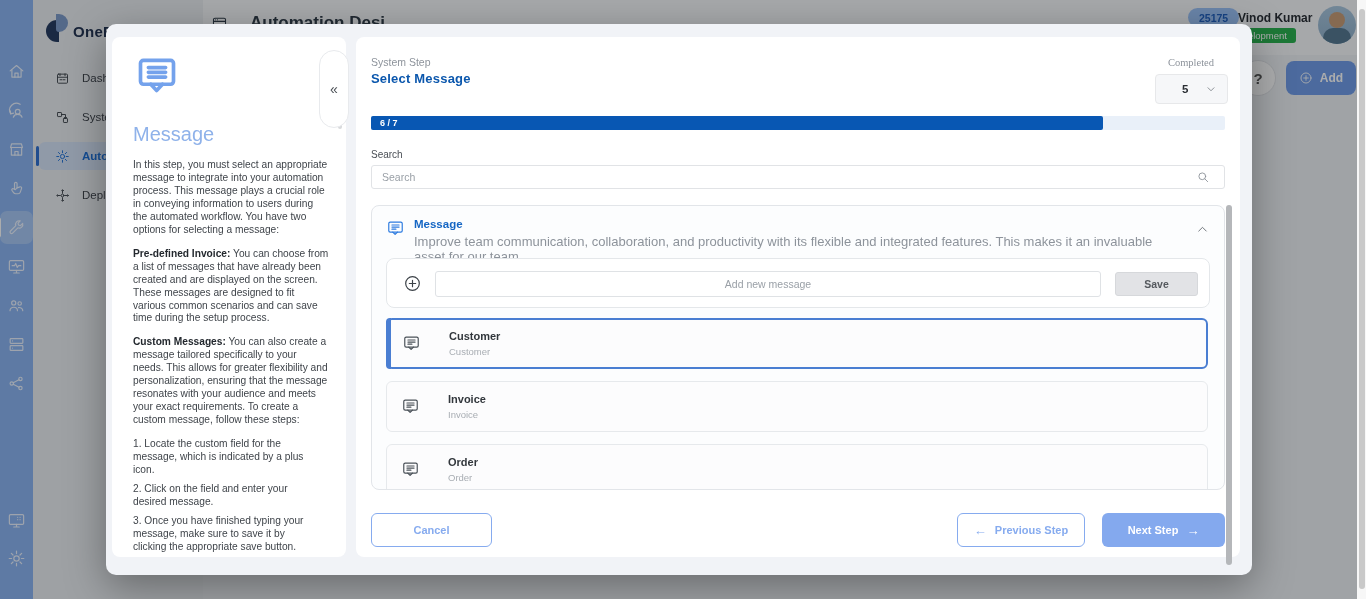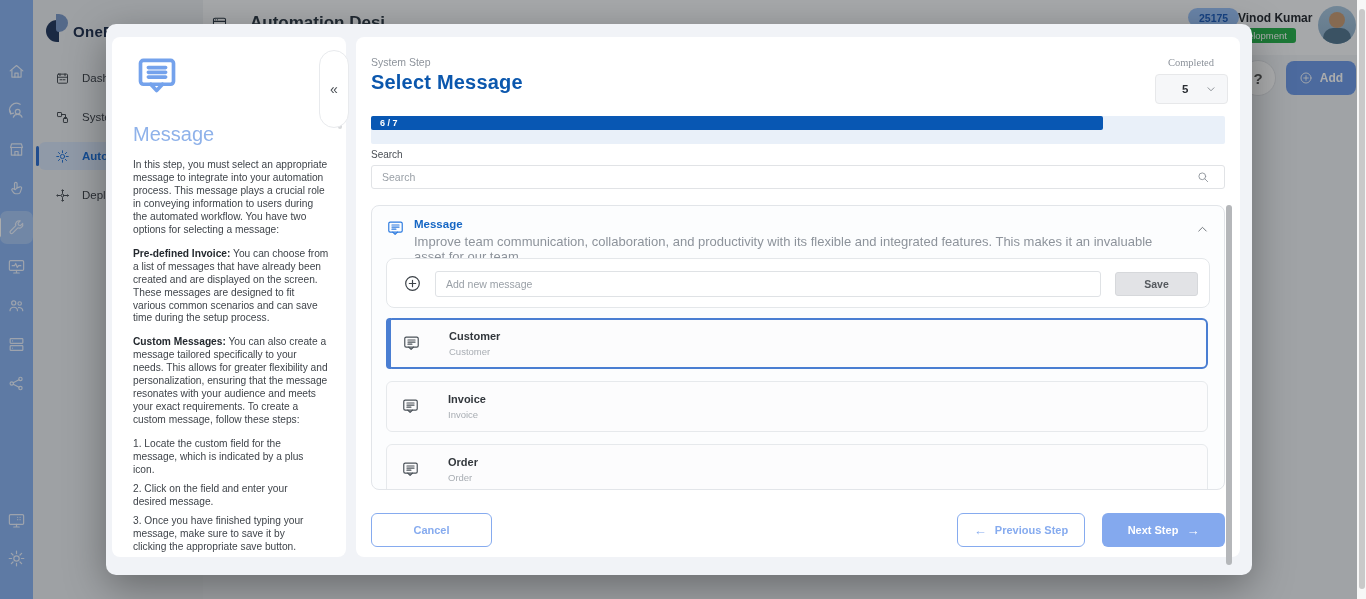--- a/index.html
+++ b/index.html
@@ -68,28 +68,28 @@
   .lp-text p{margin:0 0 11px 0;}
   .lp-text p.step{margin:0 12px 6px 0;}
   .lp-text b{color:#23282e;}
   .lp-scroll{left:226px;top:22px;width:4px;height:70px;border-radius:2px;background:#d8dadc;}
 
   .collapse-pill{left:213px;top:26px;width:30px;height:78px;background:#fff;border:1px solid #e8eaed;
     border-radius:15px;display:flex;align-items:center;justify-content:center;
     color:#4a4f55;font-size:14px;z-index:5;}
 
   .rp-step-lb{left:15px;top:19px;font-size:10.5px;color:#8d939b;}
-  .rp-title{left:15px;top:34px;font-size:20px;font-weight:800;color:#0b57ad;letter-spacing:.2px;}
+  .rp-title{left:15px;top:34px;font-size:13px;font-weight:800;color:#0b57ad;letter-spacing:.2px;}
   .cmp-lb{top:20px;right:26px;font-size:10.5px;color:#8d939b;font-family:Liberation Serif, serif;}
   .cmp-dd{top:37px;right:12px;width:73px;height:30px;background:#f6f7f9;border:1px solid #e7e8ea;border-radius:4px;
     display:flex;align-items:center;justify-content:space-between;padding:0 10px 0 26px;}
   .cmp-val{font-size:11.5px;font-weight:700;color:#2b2f34;}
   .cmp-ch{width:12px;height:12px;color:#6a6f75;}
 
-  .prog-track{left:15px;top:79px;width:854px;height:28px;background:#e9f0f9;border-radius:2px;}
+  .prog-track{left:15px;top:79px;width:854px;height:14px;background:#e9f0f9;border-radius:2px;}
   .prog-fill{position:absolute;left:0;top:0;height:14px;background:#0857b3;border-radius:2px;
     display:flex;align-items:center;}
   .prog-lb{color:#fff;font-size:9px;font-weight:700;padding-left:9px;white-space:nowrap;}
 
   .srch-lb{left:15px;top:112px;font-size:10px;color:#4a4f55;}
   .srch-in{left:15px;top:128px;width:854px;height:24px;border:1px solid #e1e3e6;border-radius:3px;
     font-size:10.5px;color:#333;padding:0 28px 0 10px;outline:none;background:#fff;
     font-family:"Liberation Sans","DejaVu Sans",sans-serif;}
   .srch-in::placeholder{color:#9aa0a7;}
   .srch-ic{left:840px;top:133px;width:14px;height:14px;color:#8a9097;}
@@ -98,21 +98,21 @@
     border-radius:8px;overflow:hidden;}
   .mc-ic{left:14px;top:13px;width:19px;height:19px;color:#2d7be0;}
   .mc-title{left:42px;top:12px;font-size:11.5px;font-weight:700;color:#1566c4;}
   .mc-desc{left:42px;top:28px;width:740px;font-size:13px;color:#8d939b;}
   .mc-chev{right:14px;top:16px;width:15px;height:15px;color:#6a6f75;}
 
   .add-card{left:14px;top:52px;right:14px;height:50px;background:#fff;border:1px solid #e4e7ea;border-radius:8px;}
   .ac-plus{left:16px;top:15px;width:19px;height:19px;color:#3c4248;}
   .ac-in{left:48px;top:12px;width:666px;height:26px;border:1px solid #dfe2e5;border-radius:3px;
     font-size:10.5px;color:#333;padding:0 10px;outline:none;background:#fff;
-    font-family:"Liberation Sans","DejaVu Sans",sans-serif;}
+    font-family:"Liberation Sans","DejaVu Sans",sans-serif;text-align:center;}
   .ac-in::placeholder{color:#9aa0a7;}
   .ac-save{left:728px;top:13px;width:83px;height:24px;background:#e2e3e6;border:1px solid #d6d8db;border-radius:3px;
     font-size:10.5px;font-weight:700;color:#55595e;display:flex;align-items:center;justify-content:center;}
 
   .mi-list{position:absolute;left:14px;top:112px;right:16px;}
   .msg-item{position:relative;height:51px;margin-bottom:12px;background:#fcfcfd;border:1px solid #e6e9ec;
     border-radius:6px;display:flex;align-items:center;}
   .msg-item.selected{border:2px solid #4a7ed2;}
   .msg-item.selected::before{content:"";position:absolute;left:-2px;top:-2px;bottom:-2px;width:5px;
     background:#4a7ed2;border-radius:4px 0 0 4px;}

